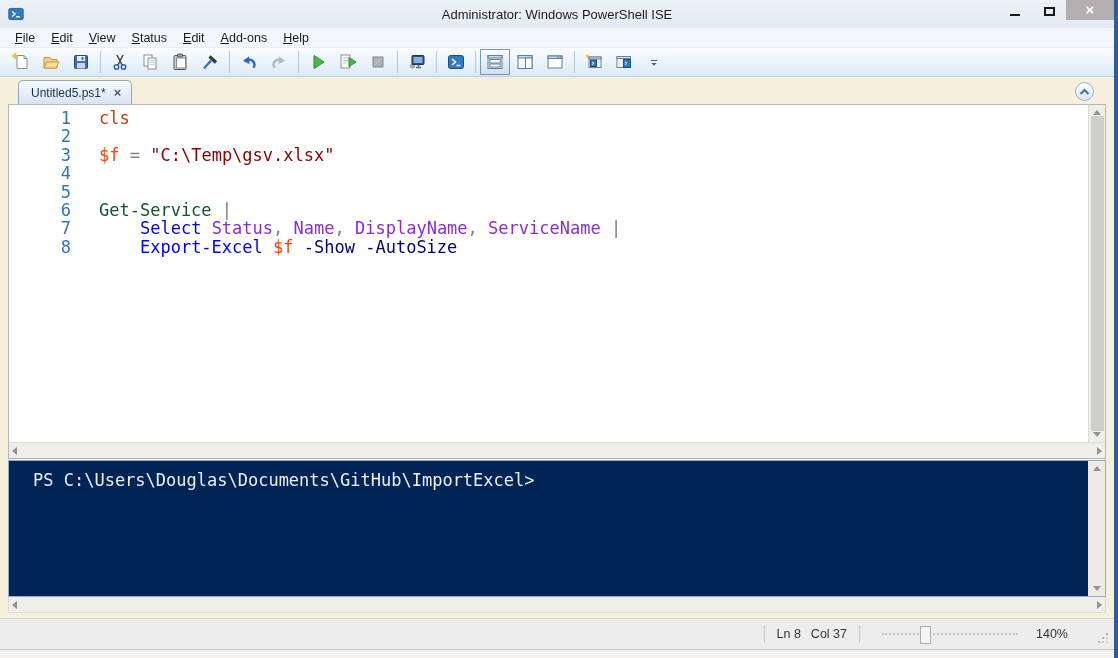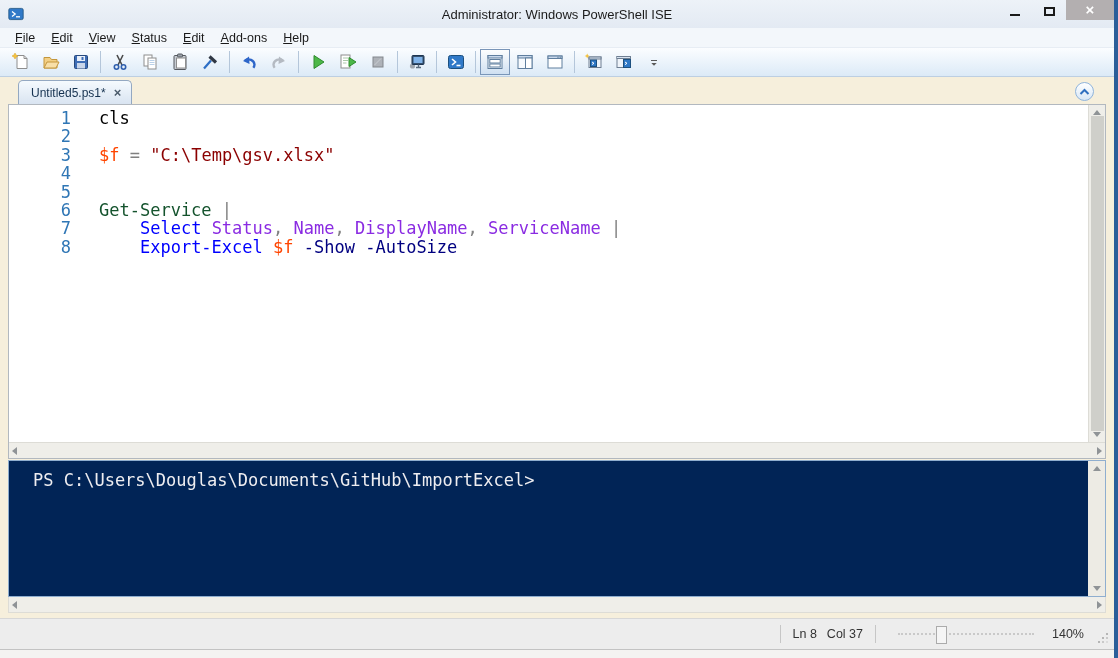--- a/index.html
+++ b/index.html
@@ -57,21 +57,21 @@
   .console-wrap { margin-top:1px; flex:0 0 auto; }
   .console-pane { height:137px; border:1px solid #8faecf; display:flex; }
   .console-text-area { flex:1 1 auto; padding:9px 0 0 24px; font-family:"DejaVu Sans Mono","Liberation Mono",monospace; font-size:17px; color:#eeedf0; white-space:pre; }
   .console-vscroll { width:17px; flex:0 0 auto; background:#edebe4; display:flex; flex-direction:column; align-items:center; }
   .console-hscroll { height:16px; background:#efeee9; border:1px solid #dddcd6; border-top:none; display:flex; align-items:center; justify-content:space-between; padding:0 3px; }
   .statusbar { height:31px; background:#ededed; border-top:1px solid #d7d7d7; display:flex; align-items:center; justify-content:flex-end; font-size:12.5px; color:#333; flex:0 0 auto; }
   .sb-sep { width:1px; height:18px; background:#c6c6c6; margin:0 12px; }
   .ln-col { display:flex; gap:10px;justify-content:center; }
   .zoom-track { width:136px; height:0; border-top:2px dotted #c9c9c9; position:relative; margin:0 10px; }
   .zoom-thumb { position:absolute; left:38px; top:-9px; width:11px; height:18px; background:#f5f5f5; border:1px solid #ababab; }
-  .zoom-label { width:40px; text-align:right; margin-right:8px; }
+  .zoom-label { width:40px; text-align:right; margin-right:24px; }
   .grip { width:12px; height:12px; position:relative; margin:10px 6px 0 4px; }
   .grip i { position:absolute; width:2px; height:2px; background:#b5b5b5; box-shadow:-4px 4px #b5b5b5,-8px 8px #b5b5b5,0 4px #c9c9c9,-4px 8px #c9c9c9,0 8px #dcdcdc; right:0; top:0; }
   .bottomstrip { height:9px; background:#f4f3f1; border-top:1px solid #c3c3c3; flex:0 0 auto; }
 </style>
 </head>
 <body>
 
 <div class="win">
 
   <div class="titlebar">
@@ -305,21 +305,21 @@
             <path d="M1.5 6L5.5 2l4 4" fill="none" stroke="#2f6fbf" stroke-width="2"></path>
           </svg>
       </div>
     </div>
 
     <div class="editor-pane">
       <div class="editor-body">
         <div class="code-area">
             <div class="code-line">
               <span class="ln" style="color: rgb(47, 118, 181);">1</span>
-              <span class="code-text"><span style="color: #000000;">cls</span></span>
+              <span class="code-text"><span style="color: #c2410c;">cls</span></span>
             </div>
             <div class="code-line">
               <span class="ln" style="color: rgb(47, 118, 181);">2</span>
               <span class="code-text"></span>
             </div>
             <div class="code-line">
               <span class="ln" style="color: rgb(47, 118, 181);">3</span>
               <span class="code-text"><span style="color: rgb(255, 69, 0);">$f</span><span style="color: rgb(0, 0, 0);"> </span><span style="color: rgb(128, 128, 128);">=</span><span style="color: rgb(0, 0, 0);"> </span><span style="color: rgb(139, 0, 0);">"C:\Temp\gsv.xlsx"</span></span>
             </div>
             <div class="code-line">

